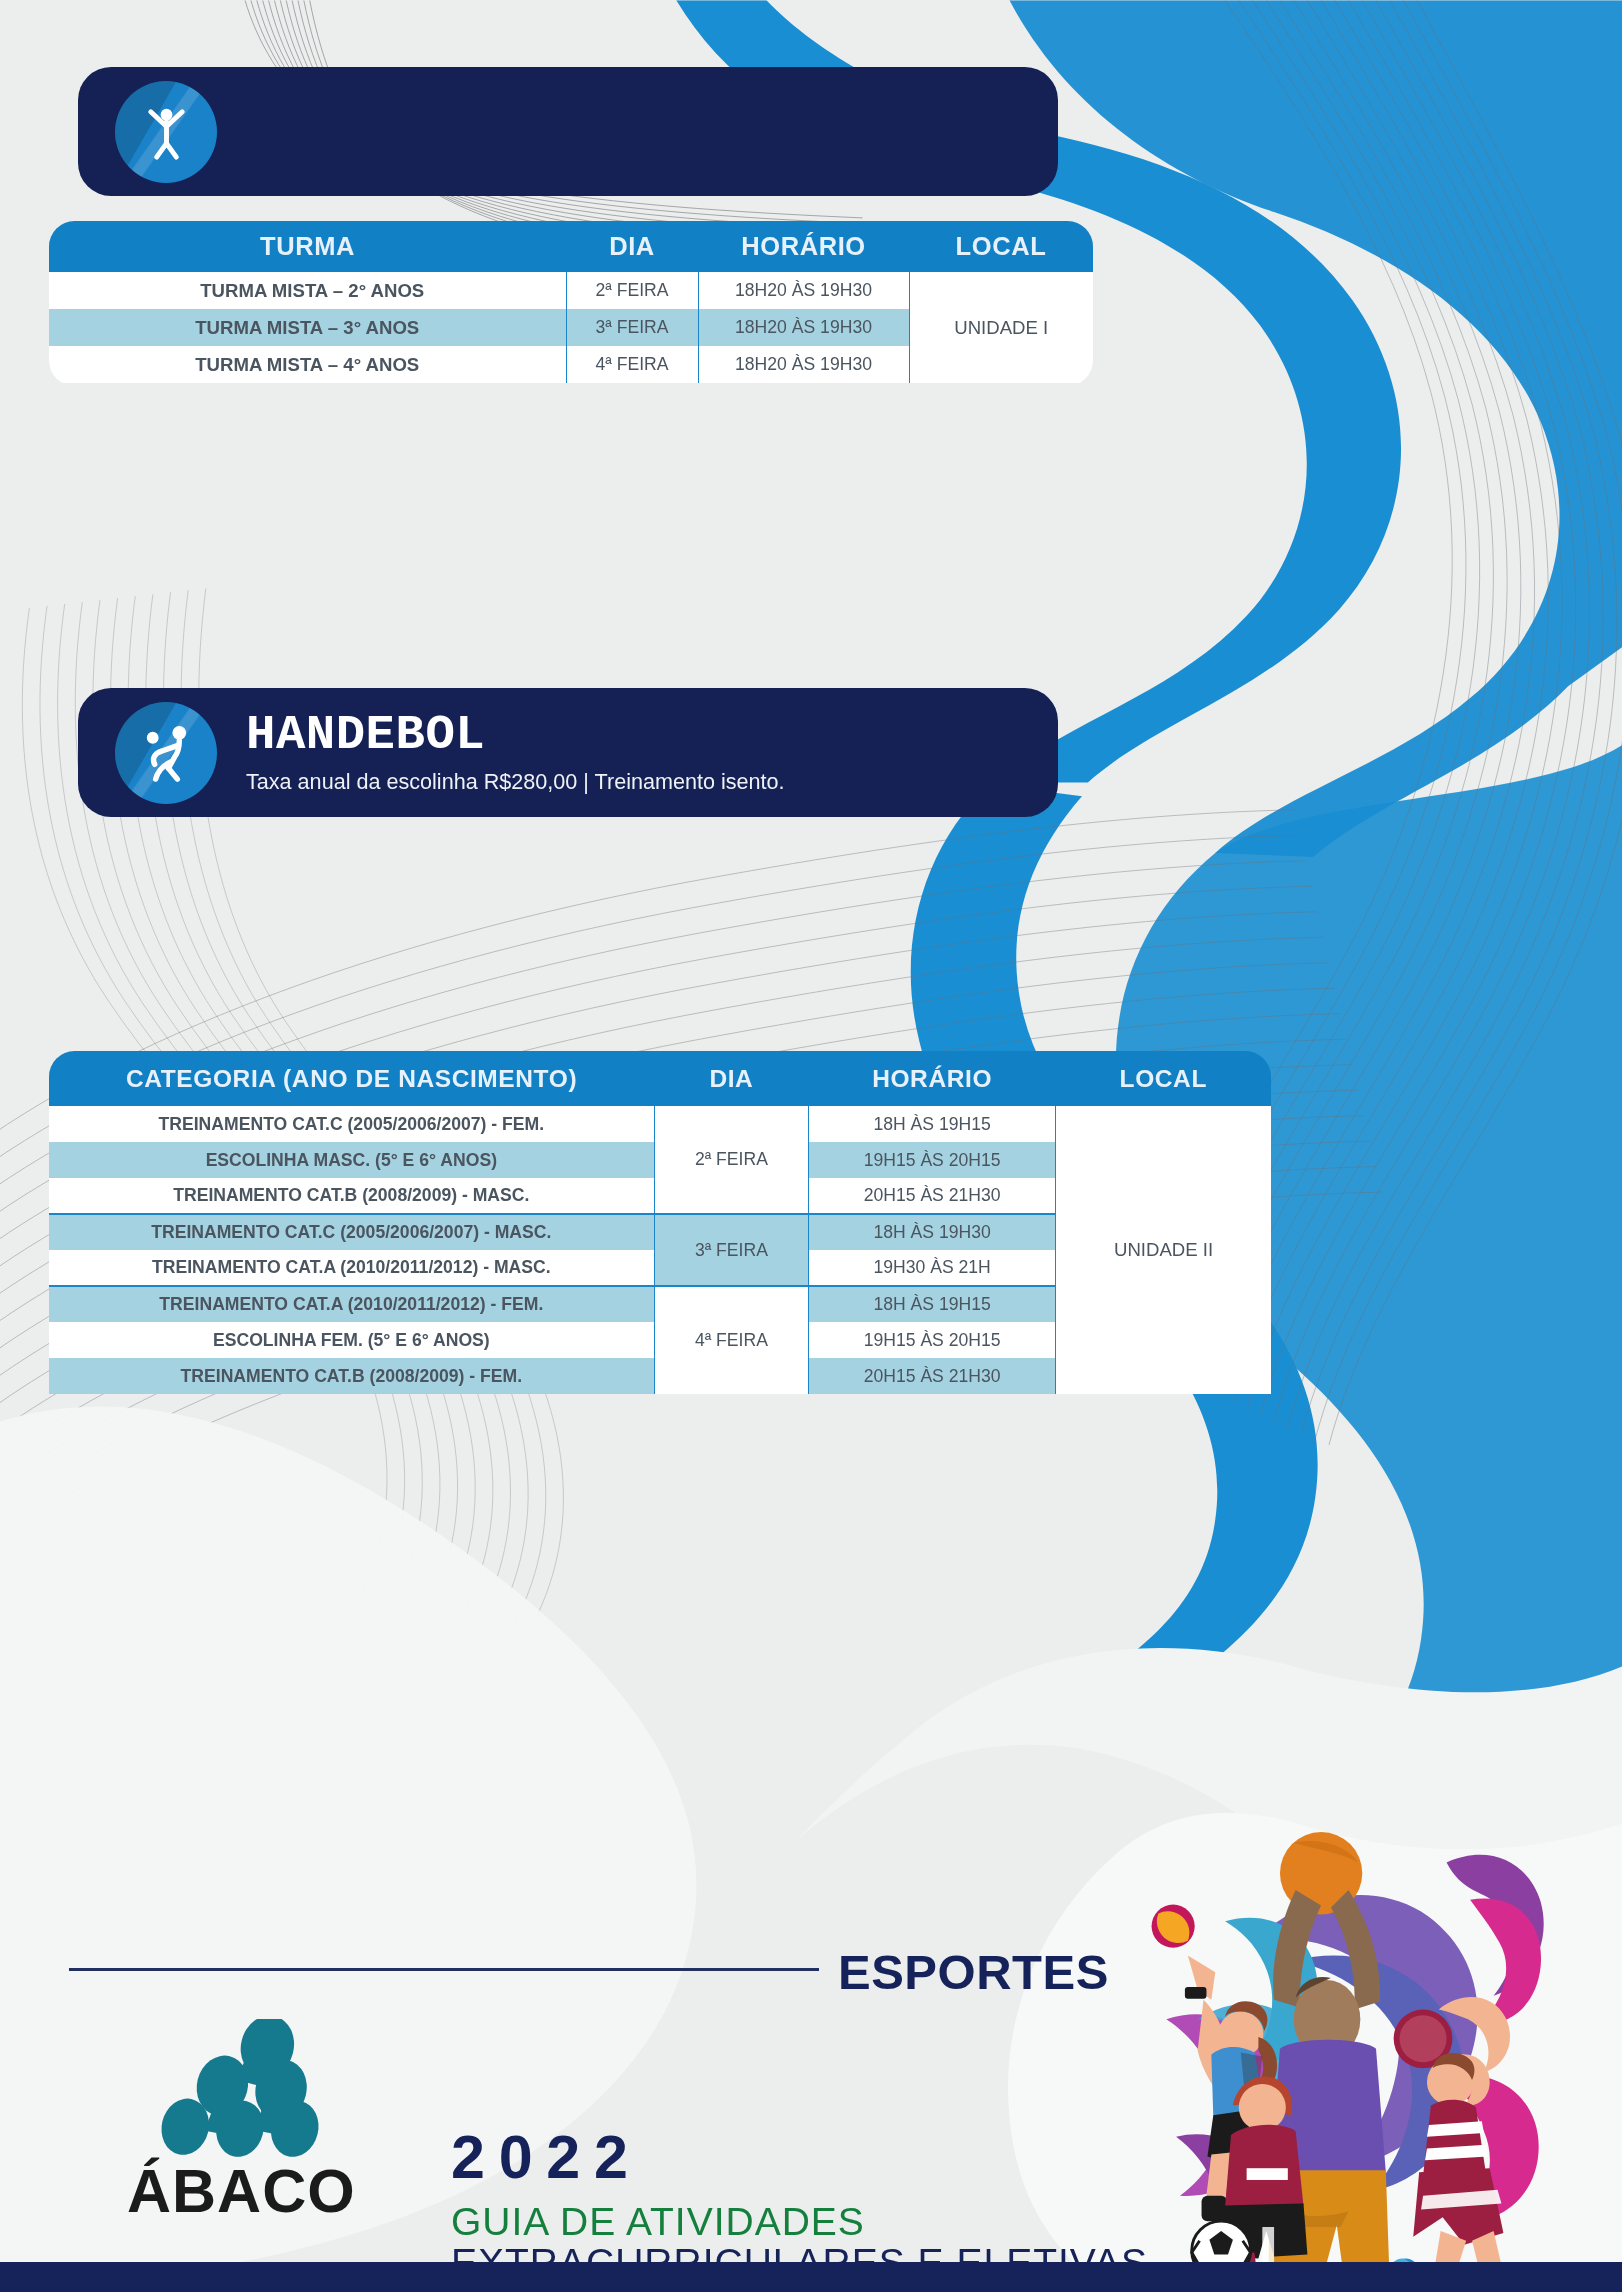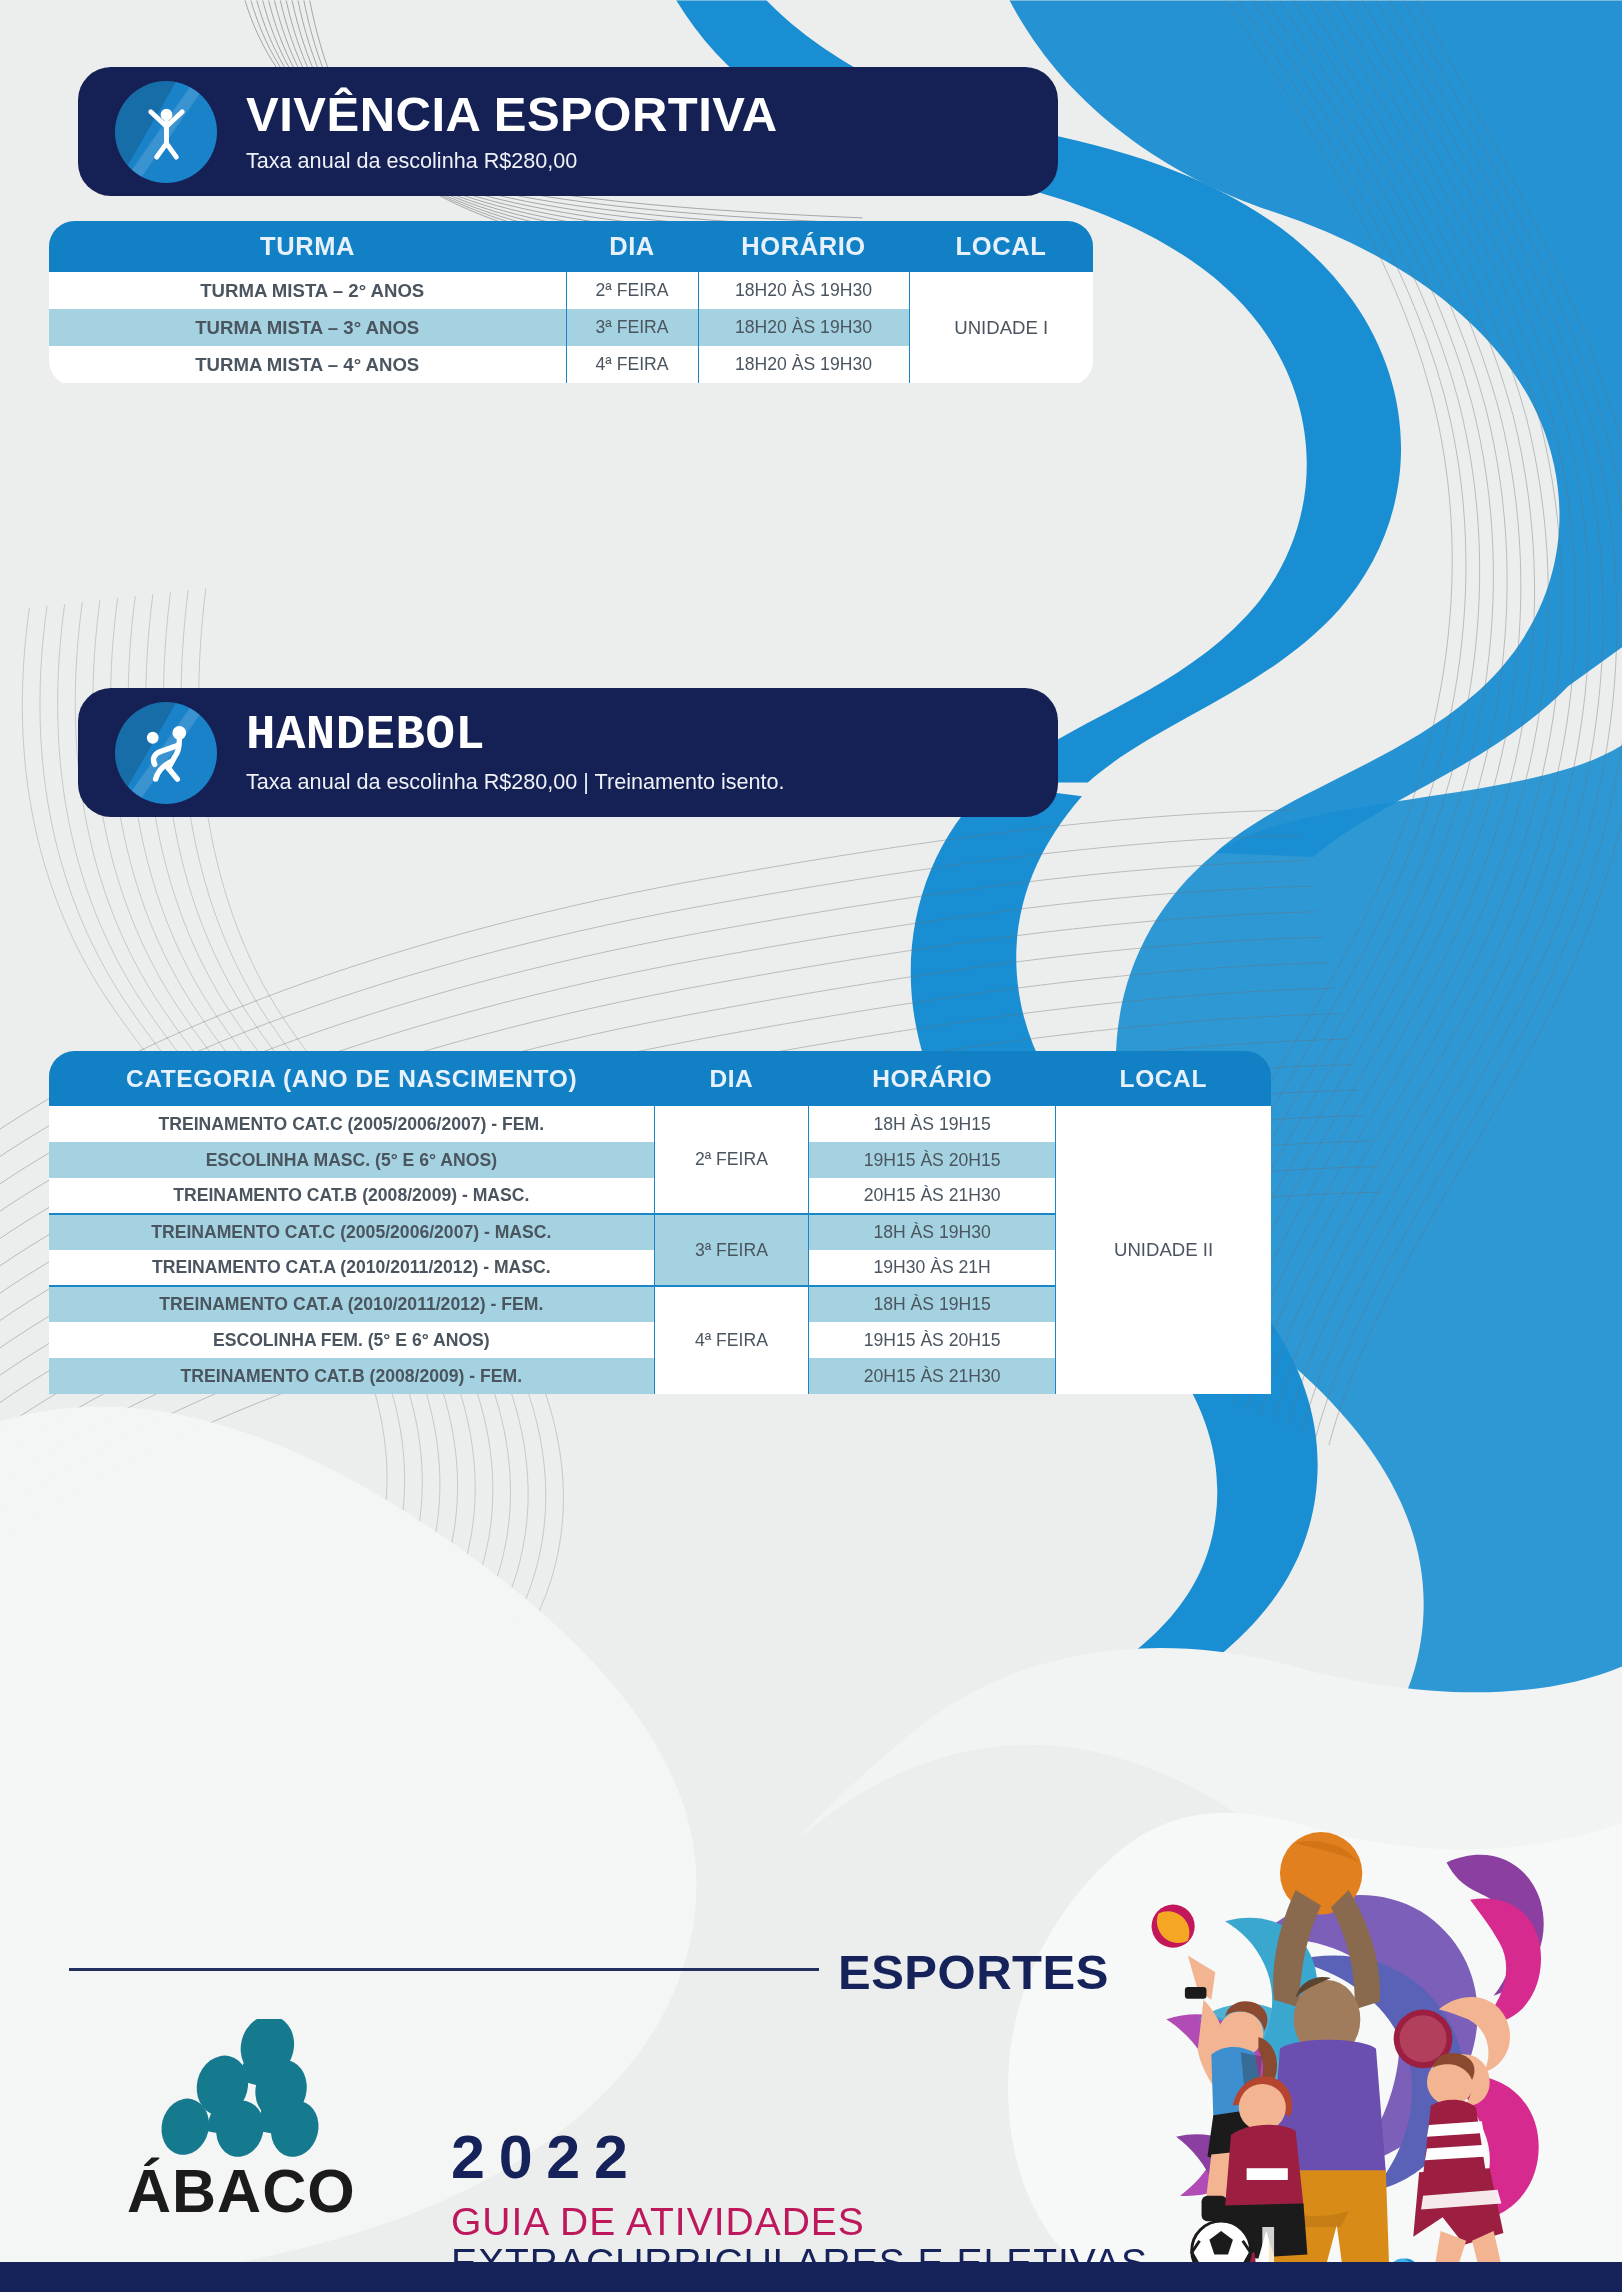--- a/index.html
+++ b/index.html
@@ -90,21 +90,21 @@
   .footer-rule{
     position:absolute;height:2.9px;background:#21305f;z-index:6;
   }
   .esportes{
     position:absolute;z-index:6;color:#16225a;font-weight:bold;letter-spacing:0.5px;
   }
   .year{
     position:absolute;z-index:6;color:#16225a;font-weight:bold;letter-spacing:13.7px;
   }
   .guia{
-    position:absolute;z-index:6;color:#be185d;letter-spacing:1px;font-weight:normal;
+    position:absolute;z-index:6;color:#15803d;letter-spacing:1px;font-weight:normal;
   }
   .extra{
     position:absolute;z-index:6;color:#16225a;letter-spacing:1px;font-weight:normal;
   }
   .abaco-word{
     position:absolute;z-index:6;color:#1b1b1b;font-weight:bold;letter-spacing:1px;
   }
   .bottombar{
     position:absolute;left:0;bottom:0;width:100%;height:31px;background:#16225a;z-index:7;
   }
@@ -356,24 +356,20 @@
       <span class="shine"></span>
     <svg width="63" height="63" viewBox="0 0 64 64">
       <circle cx="32" cy="15" r="6" fill="#ffffff"></circle>
       <path d="M32 22 L32 46" stroke="#ffffff" stroke-width="5" stroke-linecap="round"></path>
       <path d="M32 27 L16 12" stroke="#ffffff" stroke-width="5" stroke-linecap="round"></path>
       <path d="M32 27 L48 12" stroke="#ffffff" stroke-width="5" stroke-linecap="round"></path>
       <path d="M32 44 L22 58" stroke="#ffffff" stroke-width="5" stroke-linecap="round"></path>
       <path d="M32 44 L42 58" stroke="#ffffff" stroke-width="5" stroke-linecap="round"></path>
     </svg>
   </div>
-  <div class="banner-texts">
-    <div class="banner-title" style="font-size:49px;">VIVÊNCIA ESPORTIVA</div>
-    <div class="banner-sub" style="font-size:21.6px;">Taxa anual da escolinha R$280,00</div>
-  </div>
 </div>
 
 <div class="tbl-wrap" style="left:49px;top:221px;width:1044px;height:165px;">
   <table class="tbl">
     <colgroup>
         <col style="width:517px">
         <col style="width:132px">
         <col style="width:211px">
         <col style="width:184px">
       </colgroup>

